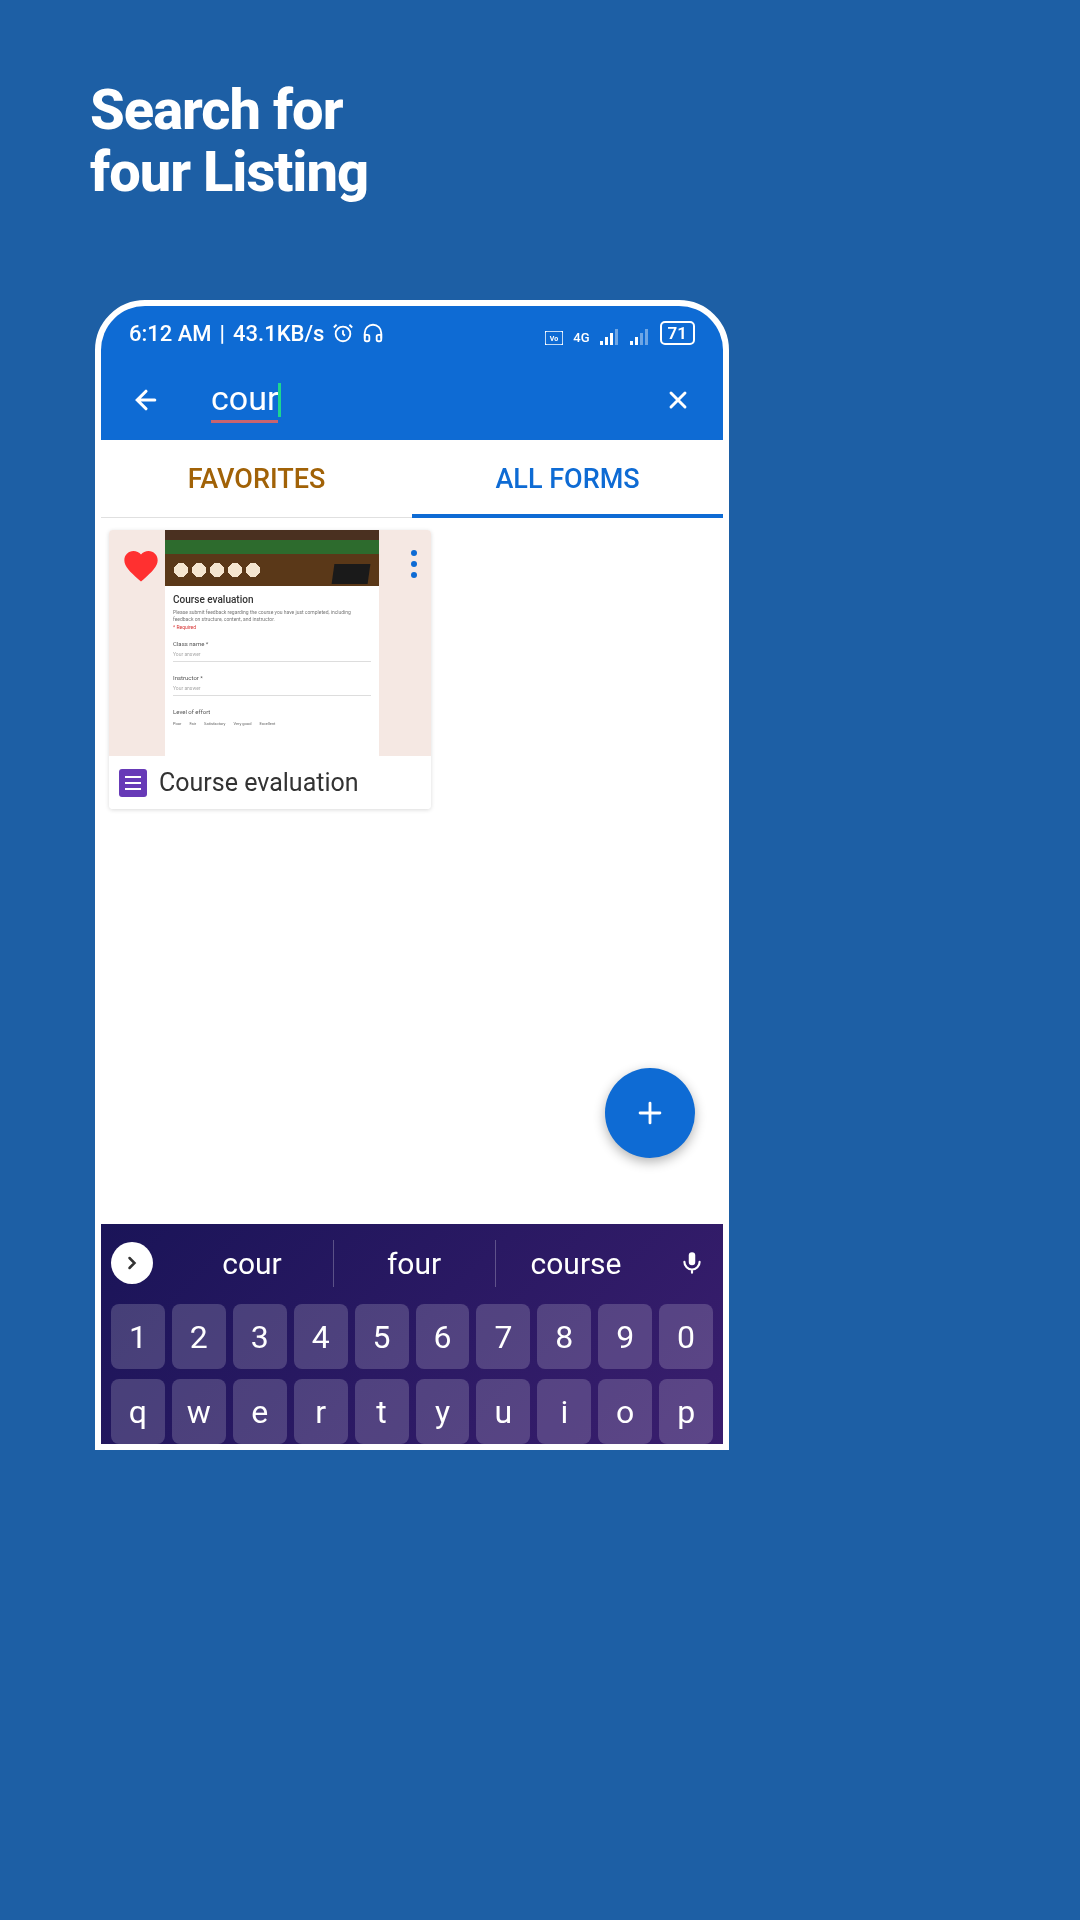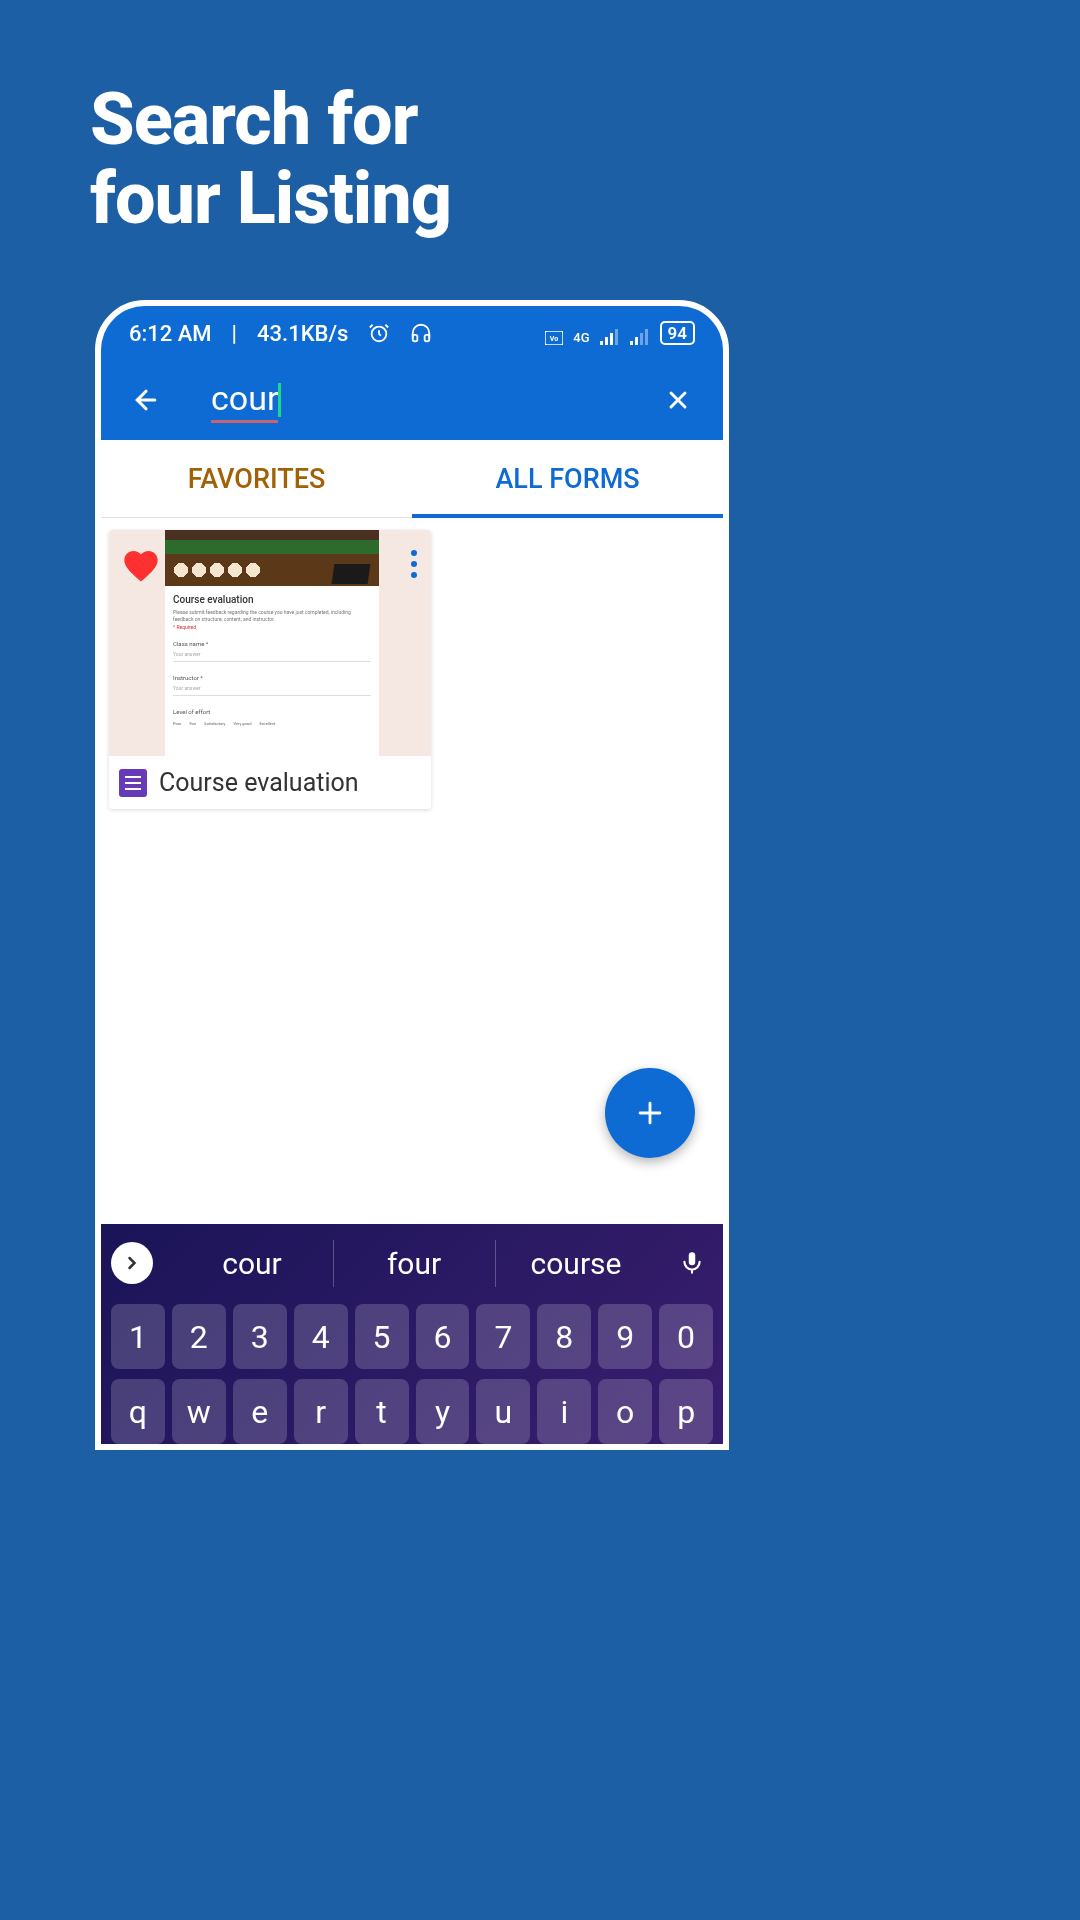--- a/index.html
+++ b/index.html
@@ -9,21 +9,21 @@
   background: #1d5fa5;
   font-family: -apple-system, BlinkMacSystemFont, 'Segoe UI', Roboto, sans-serif;
   overflow: hidden;
   position: relative;
 }
 .heading {
   position: absolute;
   top: 80px;
   left: 90px;
   color: #ffffff;
-  font-size: 72px;
+  font-size: 56px;
   font-weight: 800;
   line-height: 1.1;
   letter-spacing: -1px;
 }
 .phone-frame {
   position: absolute;
   top: 300px;
   left: 95px;
   width: 634px;
   height: 1150px;
@@ -36,21 +36,21 @@
   background: #0e6bd4;
   height: 54px;
   display: flex;
   align-items: center;
   justify-content: space-between;
   padding: 0 28px;
   color: #ffffff;
   font-size: 22px;
   font-weight: 500;
 }
-.status-left { display: flex; align-items: center; gap: 20px; }
+.status-left { display: flex; align-items: center; gap: 8px; }
 .status-right { display: flex; align-items: flex-end; gap: 10px; }
 .status-icon { display: inline-flex; }
 .battery-box {
   border: 2px solid #ffffff;
   border-radius: 5px;
   padding: 0 6px;
   font-size: 17px;
   font-weight: 600;
 }
 .search-bar {
@@ -397,21 +397,21 @@
       </span>
       <span class="status-icon">
         <svg width="20" height="16" viewBox="0 0 20 16" fill="#fff">
             <rect x="0" y="12" width="3" height="4"></rect>
             <rect x="5" y="8" width="3" height="8"></rect>
             <rect x="10" y="4" width="3" height="12" opacity="0.4"></rect>
             <rect x="15" y="0" width="3" height="16" opacity="0.4"></rect>
           </svg>
       </span>
       <span class="battery-box">
-        <span>94</span>
+        <span>71</span>
       </span>
     </div>
   </div>
 
   <div class="search-bar">
     <div class="back-btn">
       <svg width="30" height="30" viewBox="0 0 24 24" fill="none" stroke="#fff" stroke-width="2.5" stroke-linecap="round">
           <path d="M19 12H5M12 19l-7-7 7-7"></path>
         </svg>
     </div>

